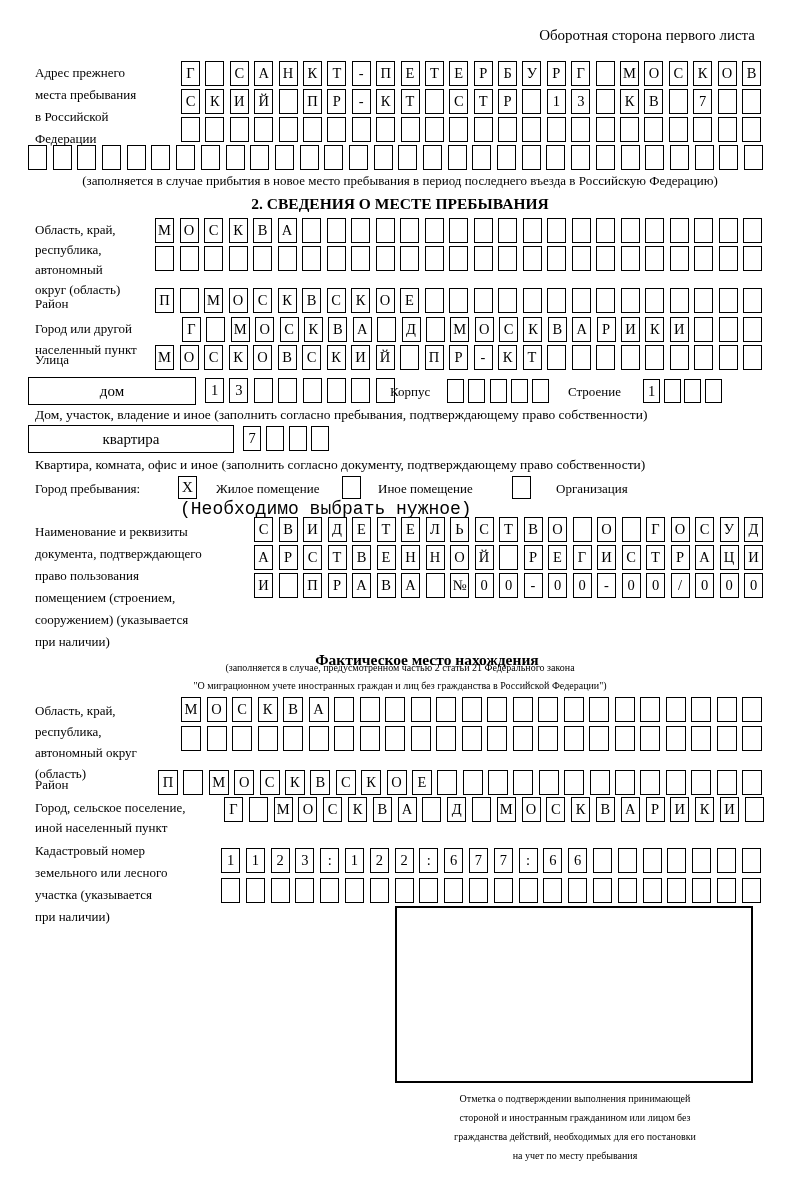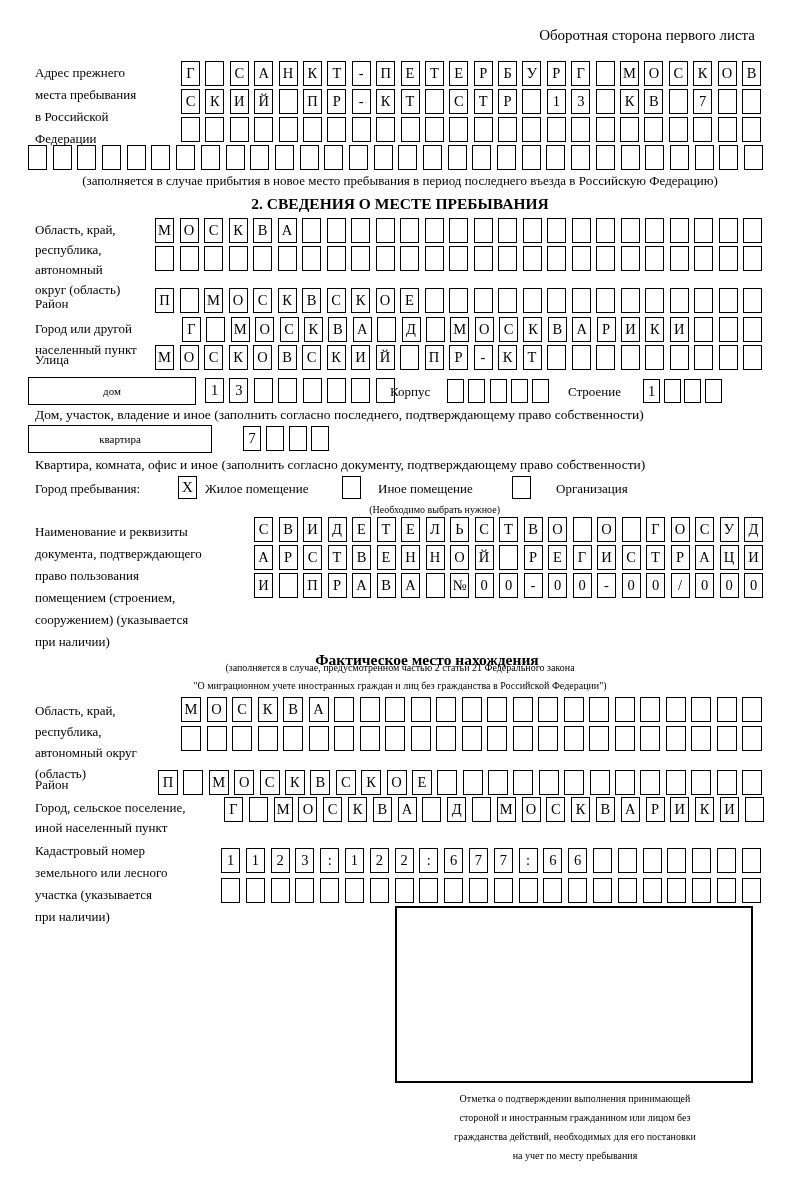--- a/index.html
+++ b/index.html
@@ -9,21 +9,21 @@
   .note{position:absolute;font-size:13px;line-height:17px;white-space:pre-line;}
   .noteC{position:absolute;left:0;width:800px;text-align:center;font-size:13px;line-height:17px;white-space:pre-line;}
   .title{position:absolute;left:0;width:800px;text-align:center;font-weight:bold;font-size:15.5px;}
   .cells{position:absolute;display:flex;}
   .cell{flex:none;width:19px;height:25px;border:1.6px solid #000;box-sizing:border-box;
         display:flex;align-items:center;justify-content:center;font-size:14.5px;background:#fff;}
   .cells.w20 .cell{width:20px;}
   .cells.sm .cell{width:17px;height:24px;}
   .cells.md .cell{width:18px;}
   .wbox{position:absolute;border:1.6px solid #000;box-sizing:border-box;background:#fff;
-        display:flex;align-items:center;justify-content:center;font-size:11px;}
+        display:flex;align-items:center;justify-content:center;font-size:15px;}
   .chk{position:absolute;width:19px;height:23px;border:1.6px solid #000;box-sizing:border-box;
        display:flex;align-items:center;justify-content:center;font-size:15px;}
   .stamp{position:absolute;border:2px solid #000;box-sizing:border-box;background:#fff;}
 </style>
 </head>
 <body>
 
 <div class="page">
 
   <div class="lbl" style="top:25px;right:45px;left:auto;font-size:15px;">Оборотная сторона первого листа</div>
@@ -311,39 +311,39 @@
       <div class="cell"></div>
       <div class="cell"></div>
     </div>
   <div class="lbl" style="left:568px;top:381px;">Строение</div>
   <div class="cells sm" style="left:643px;top:379px;gap:3.7px;">
       <div class="cell">1</div>
       <div class="cell"></div>
       <div class="cell"></div>
       <div class="cell"></div>
     </div>
-  <div class="note" style="left:35px;top:406px;font-size:13.5px;">Дом, участок, владение и иное (заполнить согласно последнего, подтверждающему право собственности)</div>
-
-  <div class="wbox" style="left:28px;top:425px;width:184px;height:28px;">квартира</div>
+  <div class="note" style="left:35px;top:406px;font-size:13.5px;">Дом, участок, владение и иное (заполнить согласно пребывания, подтверждающему право собственности)</div>
+
+  <div class="wbox" style="left:28px;top:425px;width:206px;height:28px;">квартира</div>
   <div class="cells md" style="left:243px;top:426px;gap:4.8px;">
       <div class="cell">7</div>
       <div class="cell"></div>
       <div class="cell"></div>
       <div class="cell"></div>
     </div>
   <div class="note" style="left:35px;top:456px;font-size:13.5px;">Квартира, комната, офис и иное (заполнить согласно документу, подтверждающему право собственности)</div>
 
   <div class="lbl" style="left:35px;top:478px;">Город пребывания:</div>
   <div class="chk" style="left:178px;top:476px;">X</div>
-  <div class="lbl" style="left:205px;top:478px;">Жилое помещение</div>
+  <div class="lbl" style="left:216px;top:478px;">Жилое помещение</div>
   <div class="chk" style="left:342px;top:476px;"></div>
   <div class="lbl" style="left:378px;top:478px;">Иное помещение</div>
   <div class="chk" style="left:512px;top:476px;"></div>
   <div class="lbl" style="left:556px;top:478px;">Организация</div>
-  <div class="note" style="left:180px;top:501px;width:320px;text-align:right;font-size:10px;">(Необходимо выбрать нужное)</div>
+  <div class="note" style="left:180px;top:501px;width:320px;text-align:left;font-size:18px;font-family:Liberation Mono, monospace;">(Необходимо выбрать нужное)</div>
 
   <div class="lbl" style="left:35px;top:521px;line-height:22px;">Наименование и реквизиты
 документа, подтверждающего
 право пользования
 помещением (строением,
 сооружением) (указывается
 при наличии)</div>
   <div class="cells" style="left:254px;top:517px;gap:5.5px;">
       <div class="cell">С</div>
       <div class="cell">В</div>

